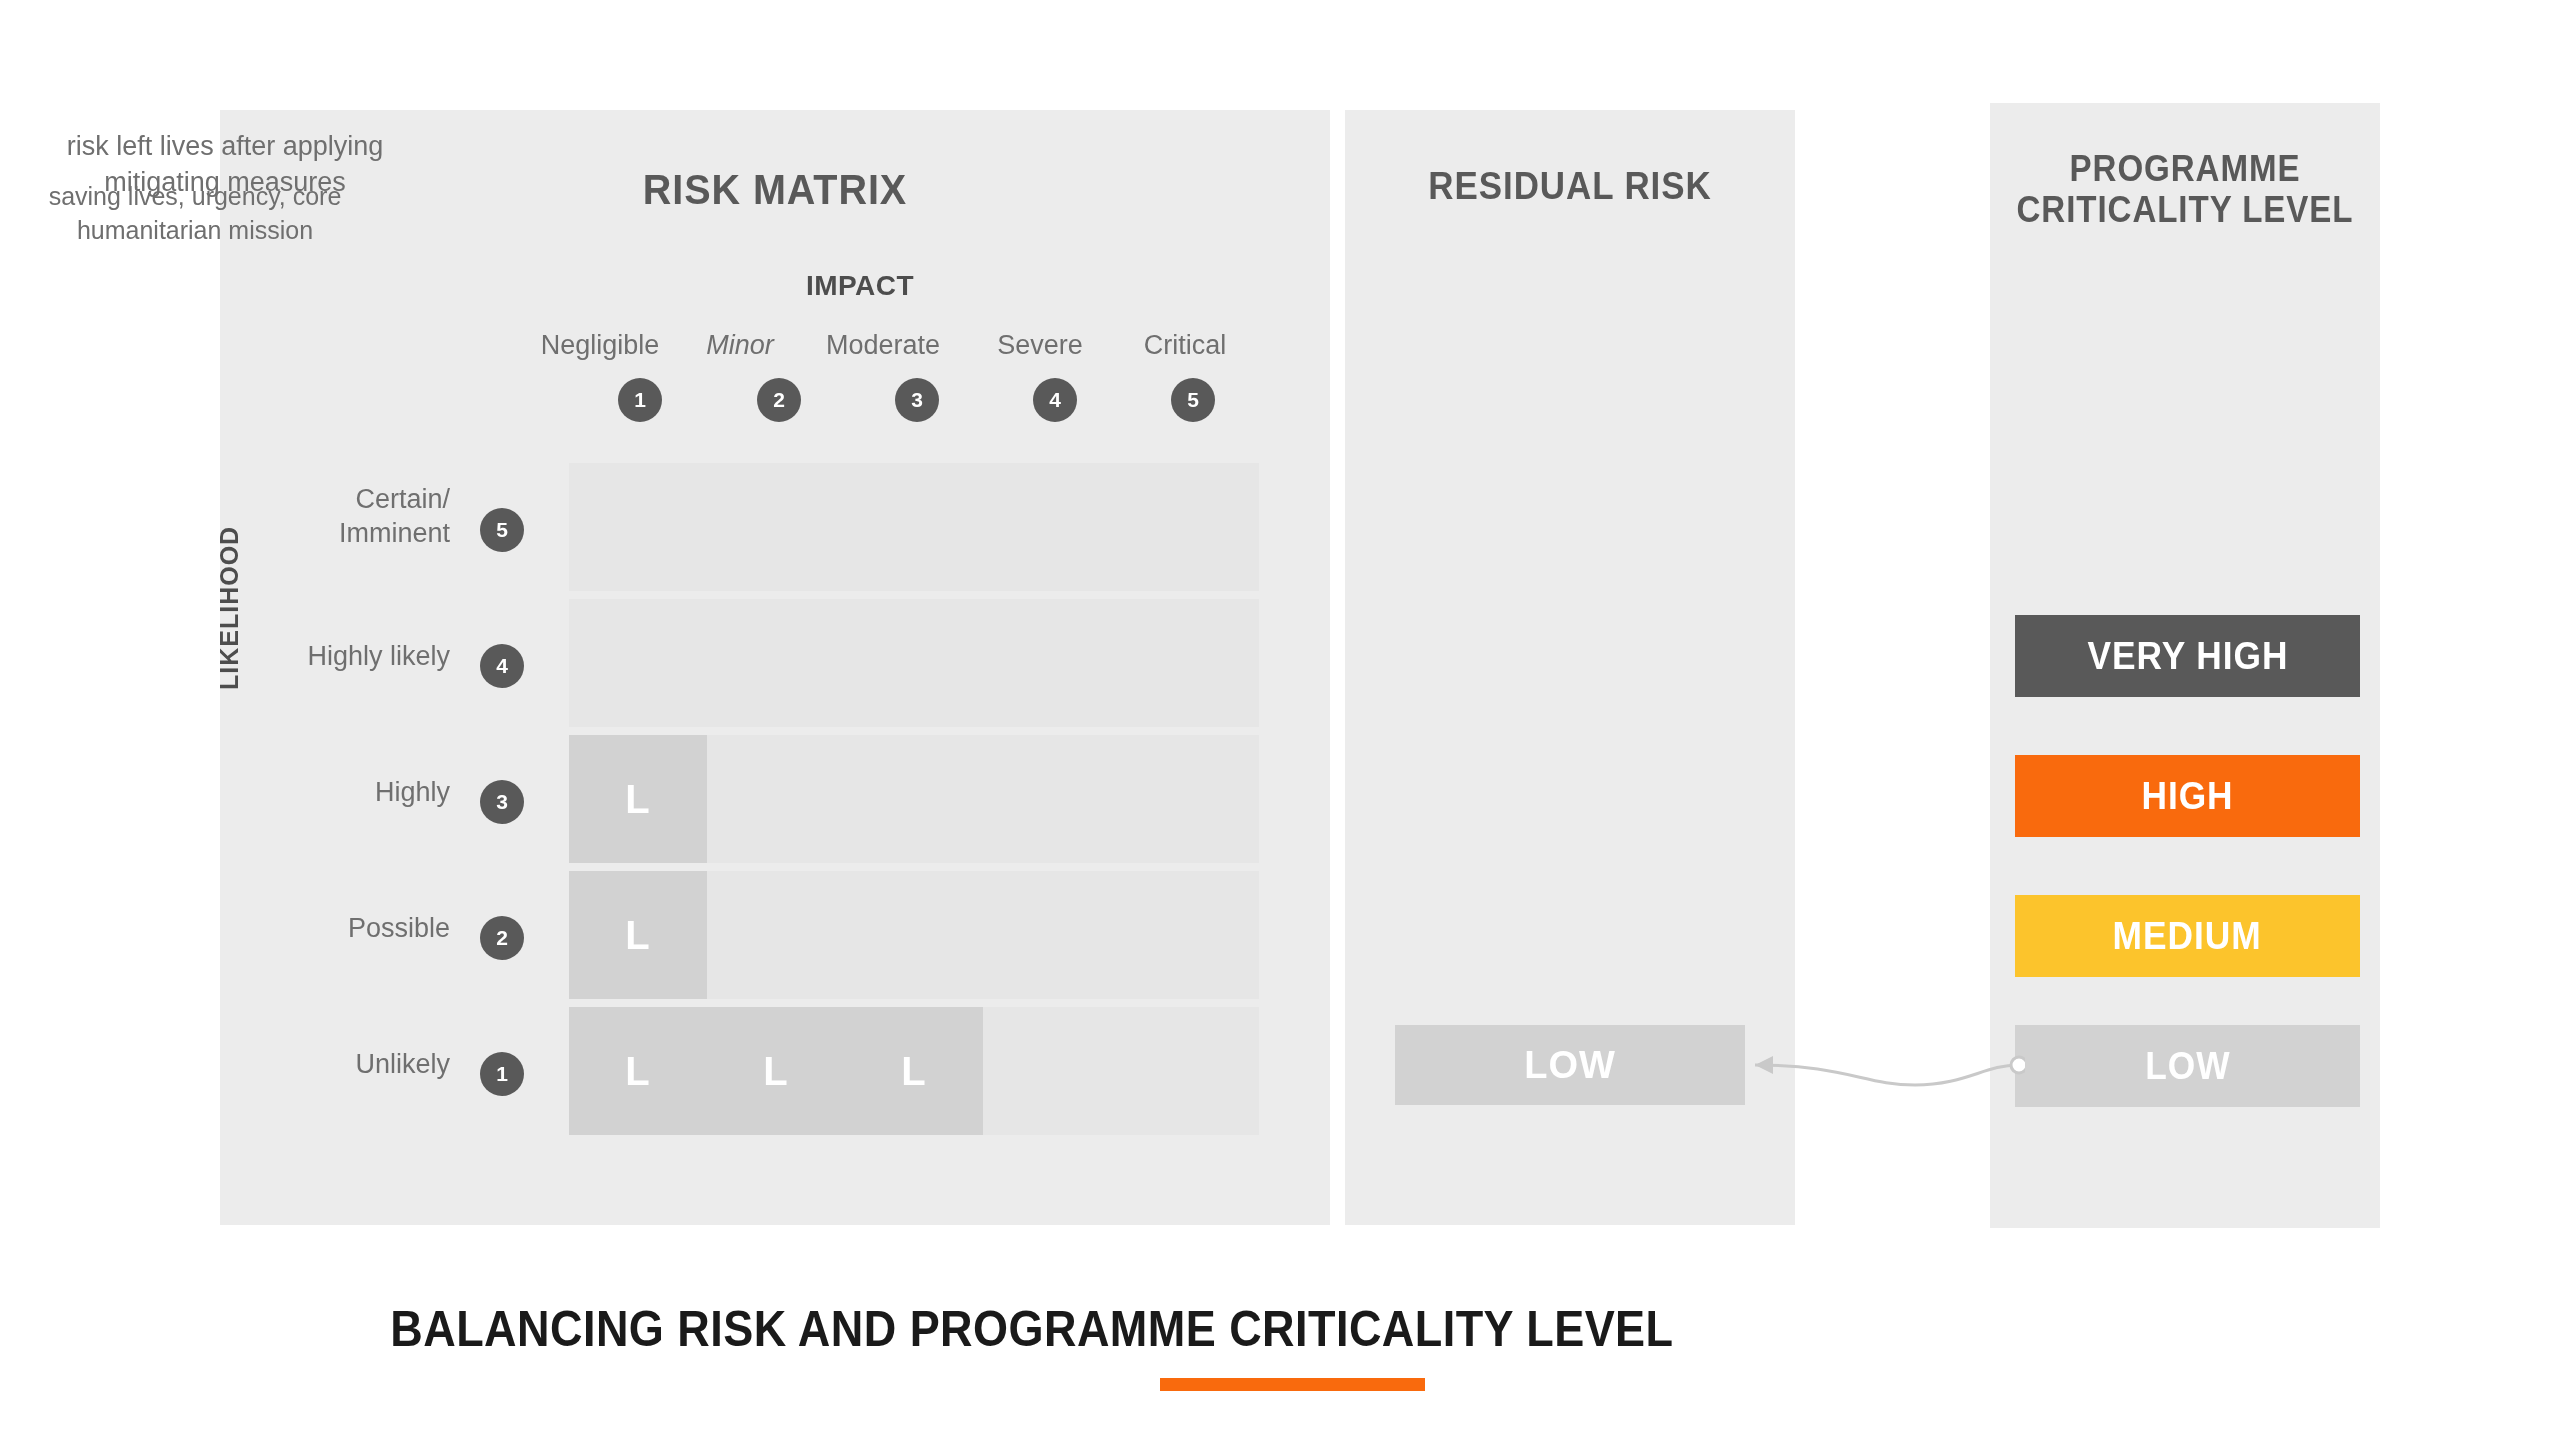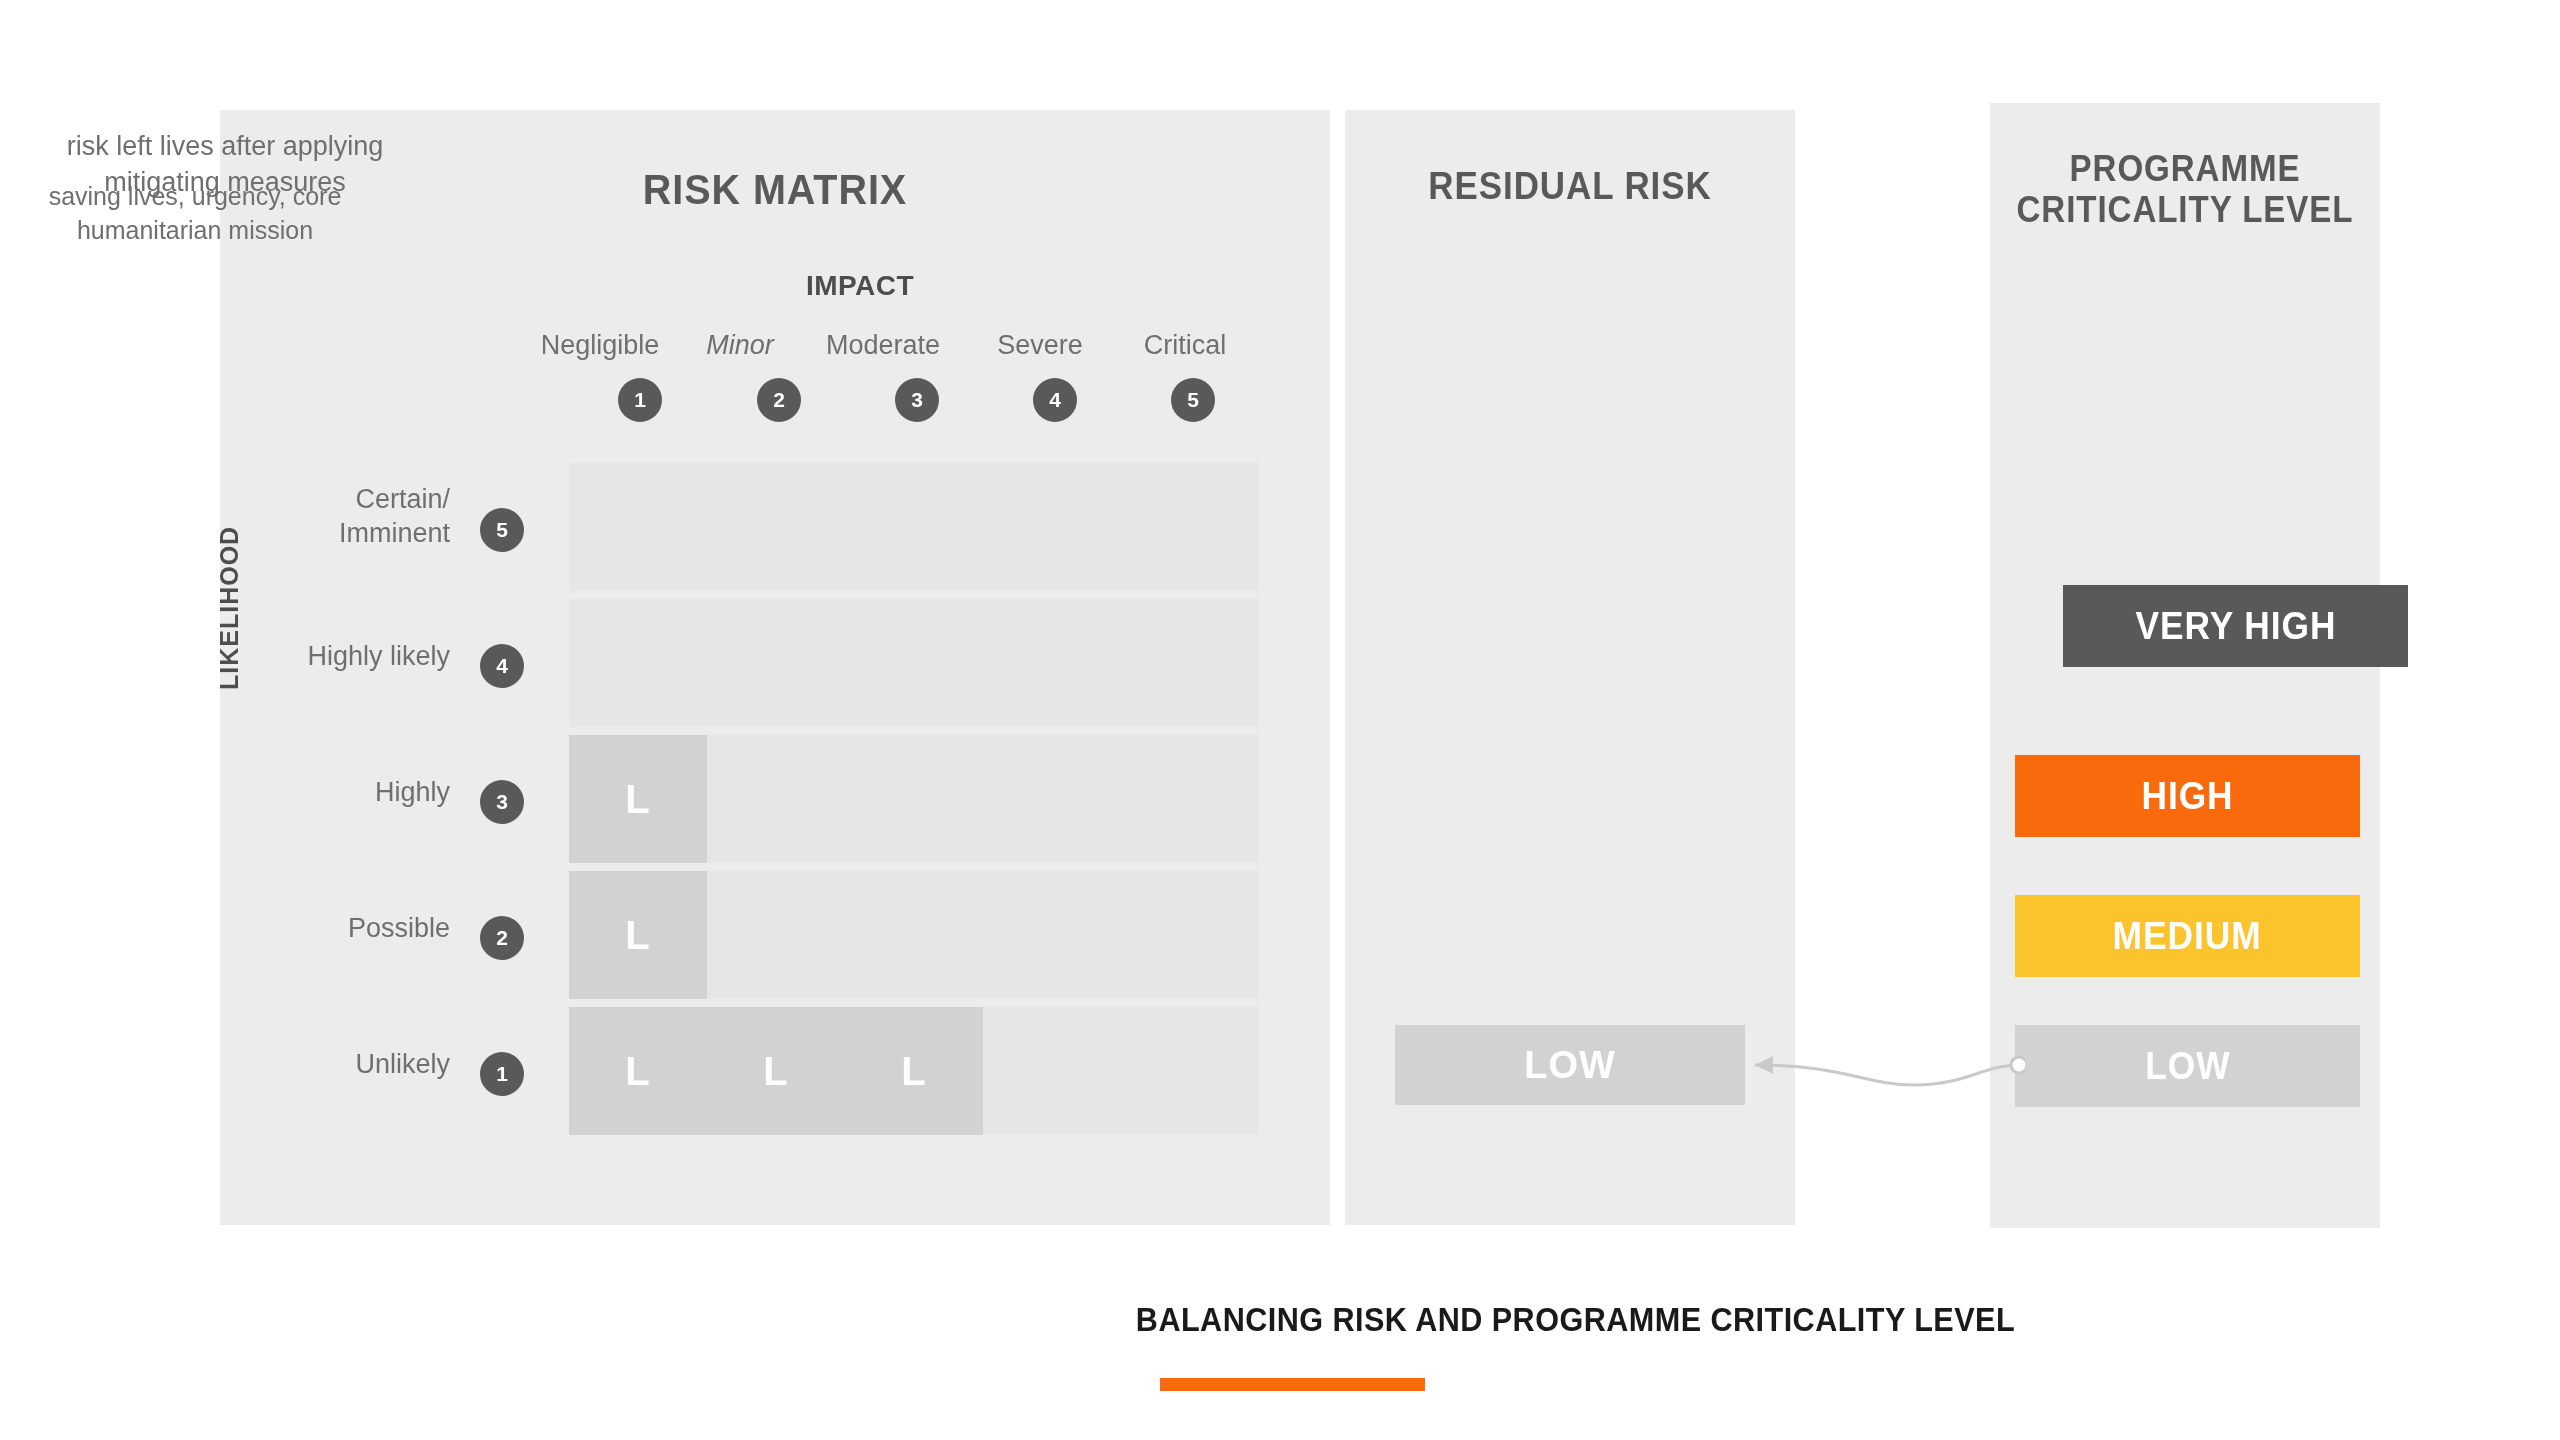--- a/index.html
+++ b/index.html
@@ -208,22 +208,22 @@
     width: 290px;
     height: 60px;
   }
 
   
   #footer-title {
     position: absolute;
     left: 0;
     top: 1300px;
     width: 2064px;
-    text-align: right;
-    font-size: 34px;
+    text-align: center;
+    font-size: 50px;
     font-weight: bold;
     color: #1a1a1a;
     letter-spacing: 0.5px;
   }
   #footer-title span { display:inline-block; transform: scaleX(0.9); }
   #footer-rule {
     position: absolute;
     left: 1160px;
     top: 1378px;
     width: 265px;
@@ -356,21 +356,21 @@
   <div class="panel-sub" id="residual-risk-sub">risk left lives after applying mitigating measures</div>
   <div id="residual-low-box">
     <span>LOW</span>
   </div>
 
   <div class="panel" id="criticality-panel">
     <div class="panel-title" id="criticality-title">PROGRAMME CRITICALITY LEVEL</div>
   </div>
   <div class="panel-sub" id="criticality-sub">saving lives, urgency, core humanitarian mission</div>
 
-  <div class="crit-bar" style="top:585px; background:#595959;margin-left:48px;">
+  <div class="crit-bar" style="top:615px; background:#595959;">
     <span>VERY HIGH</span>
   </div>
   <div class="crit-bar" style="top:755px; background:#f96a0d;">
     <span>HIGH</span>
   </div>
   <div class="crit-bar" style="top:895px; background:#fcc42c;">
     <span>MEDIUM</span>
   </div>
   <div class="crit-bar" style="top:1025px; background:#d2d2d2;">
     <span>LOW</span>

